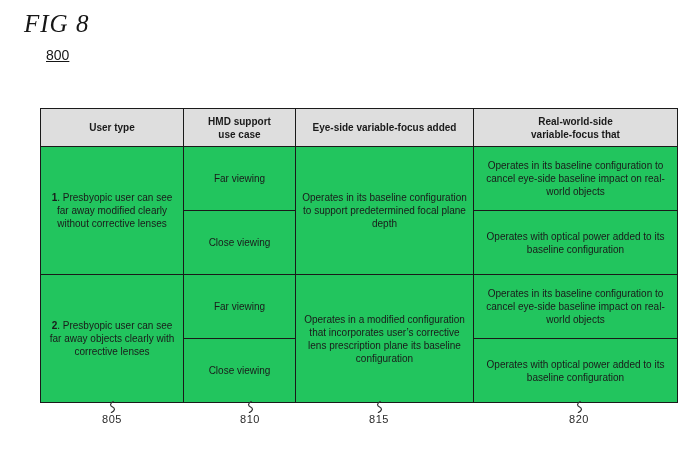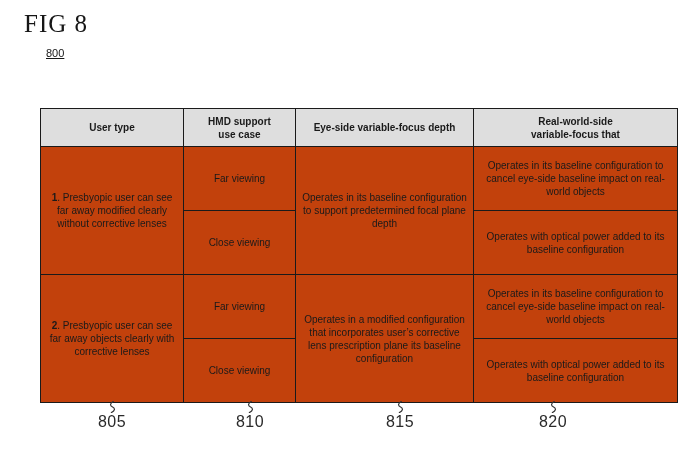--- a/index.html
+++ b/index.html
@@ -12,28 +12,29 @@
   .page {
     position: relative;
     width: 700px; height: 467px;
     background: #ffffff;
     overflow: hidden;
   }
   .fig-title {
     position: absolute;
     left: 24px; top: 10px;
     font-family: "Liberation Serif", serif;
+    font-style: italic;
     font-size: 25px;
     letter-spacing: 1px;
     color: #161616;
   }
   .fig-ref {
     position: absolute;
     left: 46px; top: 47px;
-    font-size: 11px;
+    font-size: 14px;
     text-decoration: underline;
     color: #161616;
   }
   table.fig-table {
     position: absolute;
     left: 40px; top: 108px;
     width: 637px;
     border-collapse: collapse;
     table-layout: fixed;
   }
@@ -46,35 +47,35 @@
     line-height: 1.3;
     color: #1a1a1a;
   }
   .fig-table th {
     background: #dedede;
     font-weight: bold;
     height: 38px;
     white-space: pre-line;
   }
   .fig-table td {
-    background: #c2410c;
+    background: #22c55e;
     height: 64px;
     margin-top: 32px;
   }
   .bold { font-weight: bold; }
   .callout {
     position: absolute;
     top: 401px;
     width: 44px;
     text-align: center;
     color: #2a2a2a;
   }
   .squiggle { display: block; margin: 0 auto; }
   .callout-label {
-    font-size: 16px;
+    font-size: 11px;
     margin-top: 0px;
     color: #2a2a2a;
     letter-spacing: 0.5px;
   }
 </style>
 </head>
 <body>
 
 <div class="page">
 
@@ -86,21 +87,21 @@
       <col style="width:143px">
       <col style="width:112px">
       <col style="width:178px">
       <col style="width:204px">
     </colgroup>
     <thead>
       <tr>
         <th>User type</th>
         <th>HMD support
 use case</th>
-        <th>Eye-side variable-focus depth</th>
+        <th>Eye-side variable-focus added</th>
         <th>Real-world-side
 variable-focus that</th>
       </tr>
     </thead>
     <tbody>
       <tr>
         <td rowspan="2"><span class="bold">1</span><span>. Presbyopic user can see far away modified clearly without corrective lenses</span></td>
         <td>Far viewing</td>
         <td rowspan="2">Operates in its baseline configuration to support predetermined focal plane depth</td>
         <td>Operates in its baseline configuration to cancel eye-side baseline impact on real-world objects</td>
@@ -127,26 +128,26 @@
         <path d="M7.2 0.5 C3.8 2.6, 3.8 4.6, 6.6 6 C9.4 7.4, 9 9.6, 5.4 11.6" fill="none" stroke="#333333" stroke-width="1.2" stroke-linecap="round"></path>
       </svg>
     <div class="callout-label">805</div>
   </div>
   <div class="callout" style="left:228px">
     <svg class="squiggle" width="12" height="12" viewBox="0 0 12 12">
         <path d="M7.2 0.5 C3.8 2.6, 3.8 4.6, 6.6 6 C9.4 7.4, 9 9.6, 5.4 11.6" fill="none" stroke="#333333" stroke-width="1.2" stroke-linecap="round"></path>
       </svg>
     <div class="callout-label">810</div>
   </div>
-  <div class="callout" style="left:378px">
+  <div class="callout" style="left:357px">
     <svg class="squiggle" width="12" height="12" viewBox="0 0 12 12">
         <path d="M7.2 0.5 C3.8 2.6, 3.8 4.6, 6.6 6 C9.4 7.4, 9 9.6, 5.4 11.6" fill="none" stroke="#333333" stroke-width="1.2" stroke-linecap="round"></path>
       </svg>
     <div class="callout-label">815</div>
   </div>
-  <div class="callout" style="left:531px">
+  <div class="callout" style="left:557px">
     <svg class="squiggle" width="12" height="12" viewBox="0 0 12 12">
         <path d="M7.2 0.5 C3.8 2.6, 3.8 4.6, 6.6 6 C9.4 7.4, 9 9.6, 5.4 11.6" fill="none" stroke="#333333" stroke-width="1.2" stroke-linecap="round"></path>
       </svg>
     <div class="callout-label">820</div>
   </div>
 
 </div>
 
 </body></html>

